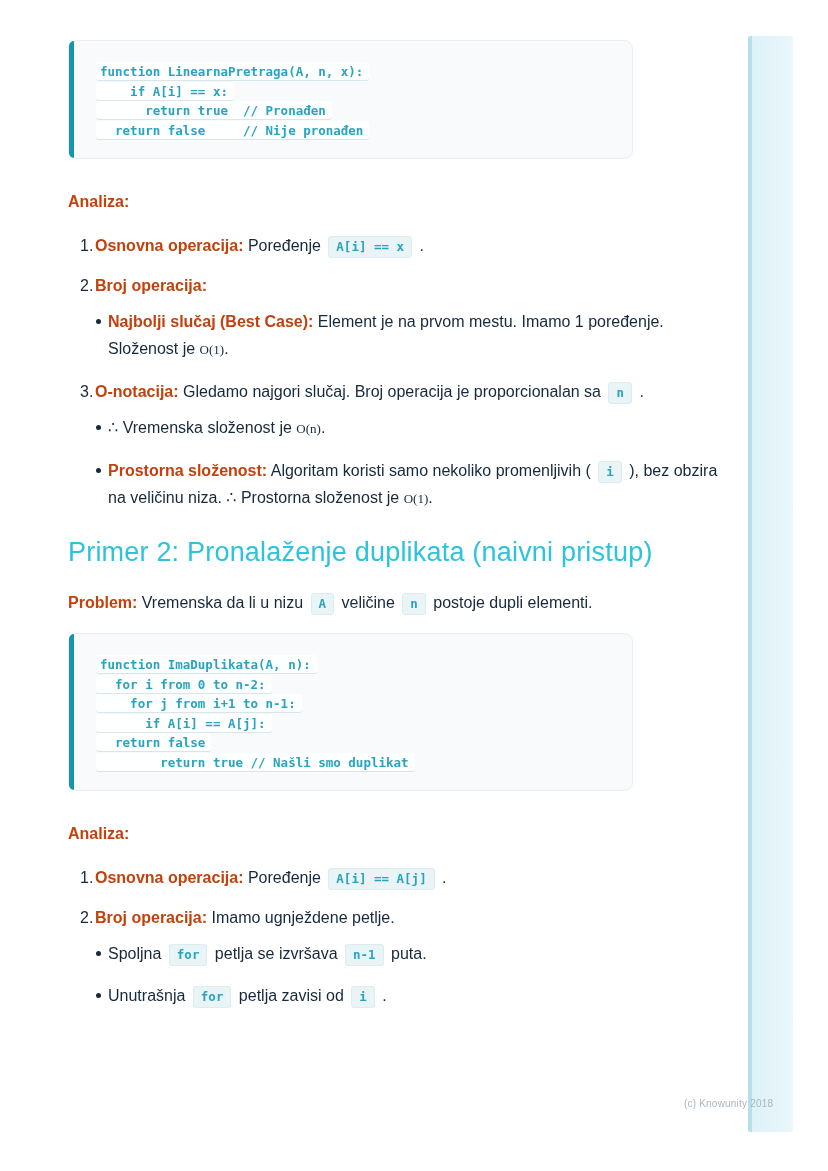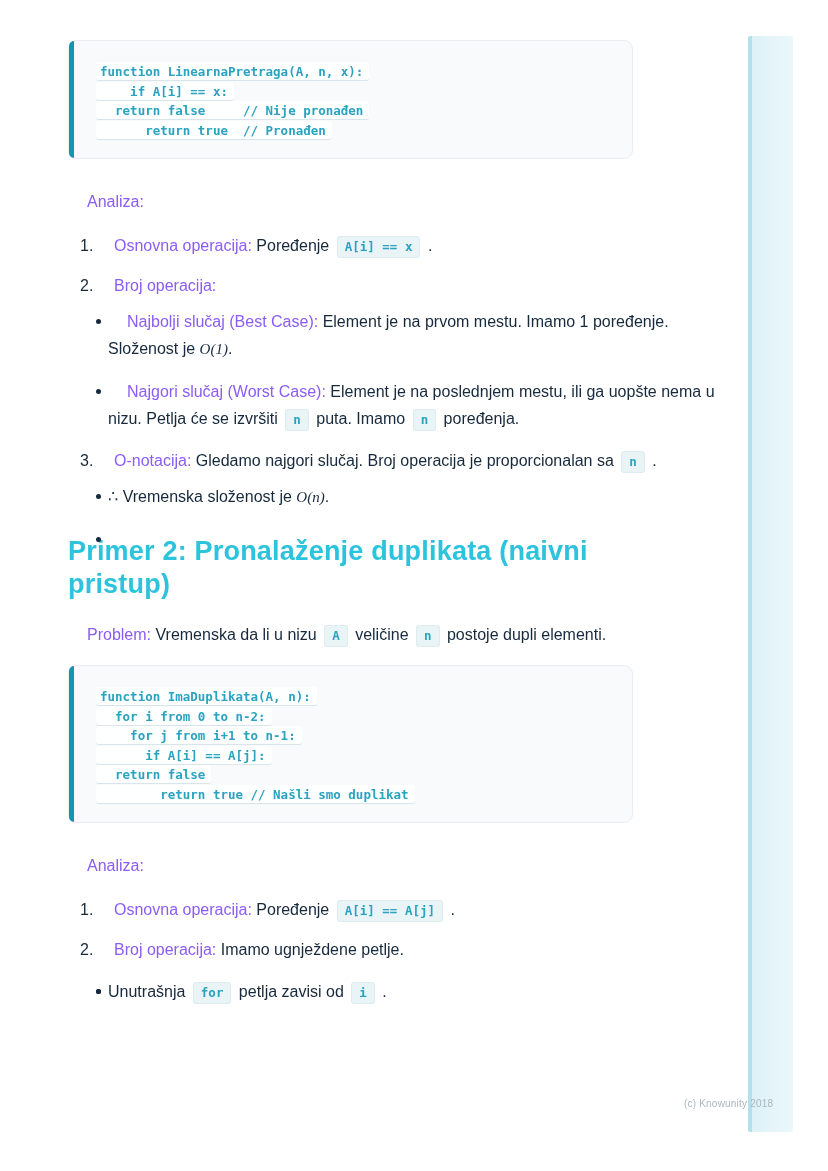--- a/index.html
+++ b/index.html
@@ -23,33 +23,33 @@
   .code-row{line-height:19.5px;height:19.5px;text-decoration:underline;}
   .code-strip{
     display:inline-block;white-space:pre;
     font-family:"DejaVu Sans Mono","Liberation Mono",monospace;
     font-size:12.5px;font-weight:bold;color:#2aa3c1;line-height:17px;
     background:rgba(255,255,255,.85);border-radius:3px;padding:1px 6px 0 4px;
     box-shadow:0 1px 0 #d9e5ea;
   }
   
   .para{margin:0 0 17px 0;}
-  .seg-b{font-weight:normal;color:#8b5cf6;margin-left:19px;}
+  .seg-b{font-weight:bold;color:#c2410c;}
   .h2{
-    color:#2cc3dd;font-size:27px;line-height:33px;font-weight:bold;
+    color:#2cc3dd;font-size:27px;line-height:33px;font-weight:normal;
     margin:24px 0 20px 0;max-width:610px;letter-spacing:.2px;
   }
   .chip{
     display:inline-block;vertical-align:baseline;
     font-family:"DejaVu Sans Mono","Liberation Mono",monospace;
     font-size:12.5px;font-weight:bold;color:#2aa3c1;line-height:16px;
     background:#e9f4f6;border:1px solid #dcecf0;border-radius:3px;
     padding:2px 7px 2px 7px;margin:0 3px;
   }
-  .math{font-family:"Liberation Serif","DejaVu Serif",serif;font-style:italic;font-size:15px;}
+  .math{font-family:"Liberation Serif","DejaVu Serif",serif;font-size:13px;}
   
   .ol{margin:0 0 6px 0;}
   .li{position:relative;padding-left:27px;margin:0 0 13px 0;}
   .num{position:absolute;left:12px;top:0;color:#17293c;}
   .sub{margin-top:4px;}
   .sub-li{position:relative;padding-left:13px;margin:9px 0 15px 0;}
   .dot{position:absolute;left:1px;top:11px;width:5px;height:5px;border-radius:50%;background:#17293c;}
   
   .side-bar{
     position:absolute;left:748px;top:36px;width:41px;height:1096px;
@@ -62,47 +62,46 @@
   }
 </style>
 </head>
 <body>
 
 <div class="side-bar"></div>
 <main class="content">
     <div class="code-block">
       <div class="code-row"><span class="code-strip">function LinearnaPretraga(A, n, x):</span></div>
       <div class="code-row"><span class="code-strip">    if A[i] == x:</span></div>
+      <div class="code-row"><span class="code-strip">      return true  // Pronađen</span></div>
       <div class="code-row"><span class="code-strip">  return false     // Nije pronađen</span></div>
-      <div class="code-row"><span class="code-strip">      return true  // Pronađen</span></div>
     </div>
     <p class="para"><strong class="seg-b">Analiza:</strong></p>
     <div class="ol">
       <div class="li"><span class="num">1.</span><span class="li-body"><strong class="seg-b">Osnovna operacija:</strong><span class="seg"> Poređenje </span><code class="chip">A[i] == x</code><span class="seg"> .</span></span></div>
       <div class="li"><span class="num">2.</span><span class="li-body"><strong class="seg-b">Broj operacija:</strong></span><div class="sub">
           <div class="sub-li"><span class="dot"></span><span class="sub-body"><strong class="seg-b">Najbolji slučaj (Best Case):</strong><span class="seg"> Element je na prvom mestu. Imamo 1 poređenje. Složenost je </span><span class="math">O(1)</span><span class="seg">.</span></span></div>
-          <div class="sub-li"><span class="dot"></span><span class="sub-body"><strong class="seg-b">Najgori slučaj (Worst Case):</strong><span class="seg"> Element je na poslednjem mestu, ili ga uopšte nema u nizu. Petlja će se izvršiti </span><code class="chip">n</code><span class="seg"> puta. Imamo </span><code class="chip">n</code><span class="seg"> poređenja.</span></span></div>
         </div></div>
       <div class="li"><span class="num">3.</span><span class="li-body"><strong class="seg-b">O-notacija:</strong><span class="seg"> Gledamo najgori slučaj. Broj operacija je proporcionalan sa </span><code class="chip">n</code><span class="seg"> .</span></span><div class="sub">
           <div class="sub-li"><span class="dot"></span><span class="sub-body"><span class="seg">∴ Vremenska složenost je </span><span class="math">O(n)</span><span class="seg">.</span></span></div>
-          <div class="sub-li"><span class="dot"></span></div>
+          <div class="sub-li"><span class="dot"></span><span class="sub-body"><strong class="seg-b">Prostorna složenost:</strong><span class="seg"> Algoritam koristi samo nekoliko promenljivih ( </span><code class="chip">i</code><span class="seg"> ), bez obzira na veličinu niza. ∴ Prostorna složenost je </span><span class="math">O(1)</span><span class="seg">.</span></span></div>
         </div></div>
     </div>
     <h2 class="h2">Primer 2: Pronalaženje duplikata (naivni pristup)</h2>
     <p class="para"><strong class="seg-b">Problem:</strong><span class="seg"> Vremenska da li u nizu </span><code class="chip">A</code><span class="seg"> veličine </span><code class="chip">n</code><span class="seg"> postoje dupli elementi.</span></p>
     <div class="code-block">
       <div class="code-row"><span class="code-strip">function ImaDuplikata(A, n):</span></div>
       <div class="code-row"><span class="code-strip">  for i from 0 to n-2:</span></div>
       <div class="code-row"><span class="code-strip">    for j from i+1 to n-1:</span></div>
       <div class="code-row"><span class="code-strip">      if A[i] == A[j]:</span></div>
       <div class="code-row"><span class="code-strip">  return false</span></div>
       <div class="code-row"><span class="code-strip">        return true // Našli smo duplikat</span></div>
     </div>
     <p class="para"><strong class="seg-b">Analiza:</strong></p>
     <div class="ol">
       <div class="li"><span class="num">1.</span><span class="li-body"><strong class="seg-b">Osnovna operacija:</strong><span class="seg"> Poređenje </span><code class="chip">A[i] == A[j]</code><span class="seg"> .</span></span></div>
       <div class="li"><span class="num">2.</span><span class="li-body"><strong class="seg-b">Broj operacija:</strong><span class="seg"> Imamo ugnježdene petlje.</span></span><div class="sub">
-          <div class="sub-li"><span class="dot"></span></div>
+          <div class="sub-li"><span class="dot"></span><span class="sub-body"><span class="seg">Spoljna </span><code class="chip">for</code><span class="seg"> petlja se izvršava </span><code class="chip">n-1</code><span class="seg"> puta.</span></span></div>
           <div class="sub-li"><span class="dot"></span><span class="sub-body"><span class="seg">Unutrašnja </span><code class="chip">for</code><span class="seg"> petlja zavisi od </span><code class="chip">i</code><span class="seg"> .</span></span></div>
         </div></div>
     </div>
   </main>
 <div class="watermark">(c) Knowunity 2018</div>
 
 </body></html>

